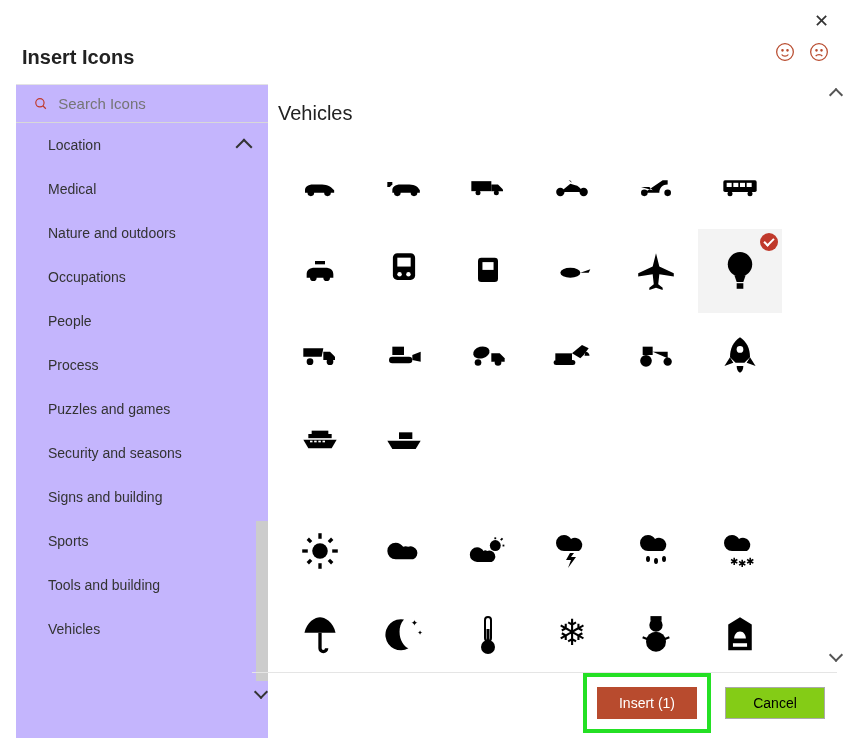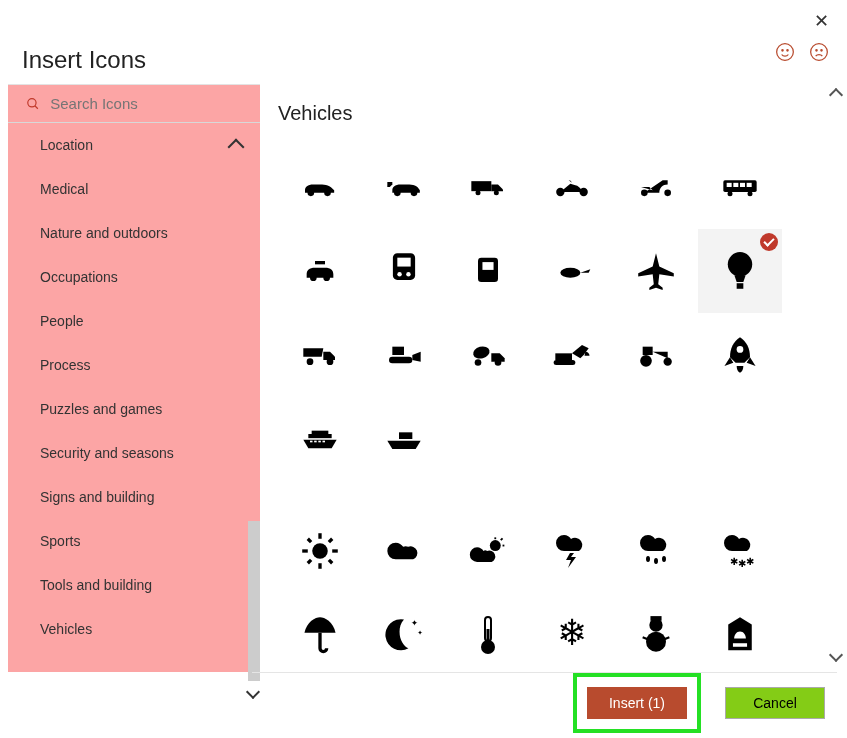--- a/index.html
+++ b/index.html
@@ -28,31 +28,31 @@
 }
 .feedback .face {
   width: 20px; height: 20px;
   color: #b84b2e;
   cursor: pointer;
 }
 .title {
   position: absolute;
   top: 46px;
   left: 22px;
-  font-size: 24px;
+  font-size: 20px;
   color: #222;
-  font-weight: 400;
+  font-weight: 700;
 }
 .sidebar {
   position: absolute;
   top: 84px;
-  left: 8px;
+  left: 16px;
   width: 252px;
-  height: 588px;
-  background: #fca5a5;
+  height: 654px;
+  background: #c4b5fd;
   border-top: 1px solid #e3e3e3;
 }
 .search-row {
   display: flex;
   align-items: center;
   padding: 10px 18px;
   border-bottom: 1px solid #d8d8d8;
 }
 .search-row svg { width: 16px; height: 16px; color: #c0392b; margin-right: 10px; }
 .search-row input {
@@ -168,21 +168,21 @@
 .footer {
   position: absolute;
   bottom: 6px;
   left: 252px;
   right: 10px;
   height: 60px;
   border-top: 1px solid #e5e5e5;
   display: flex;
   justify-content: flex-end;
   align-items: center;
-  gap: 24px;
+  gap: 14px;
   padding-right: 12px;
 }
 .insert-highlight {
   border: 4px solid #24e024;
   padding: 10px;
   display: inline-flex;
 }
 .btn {
   min-width: 100px;
   height: 32px;

